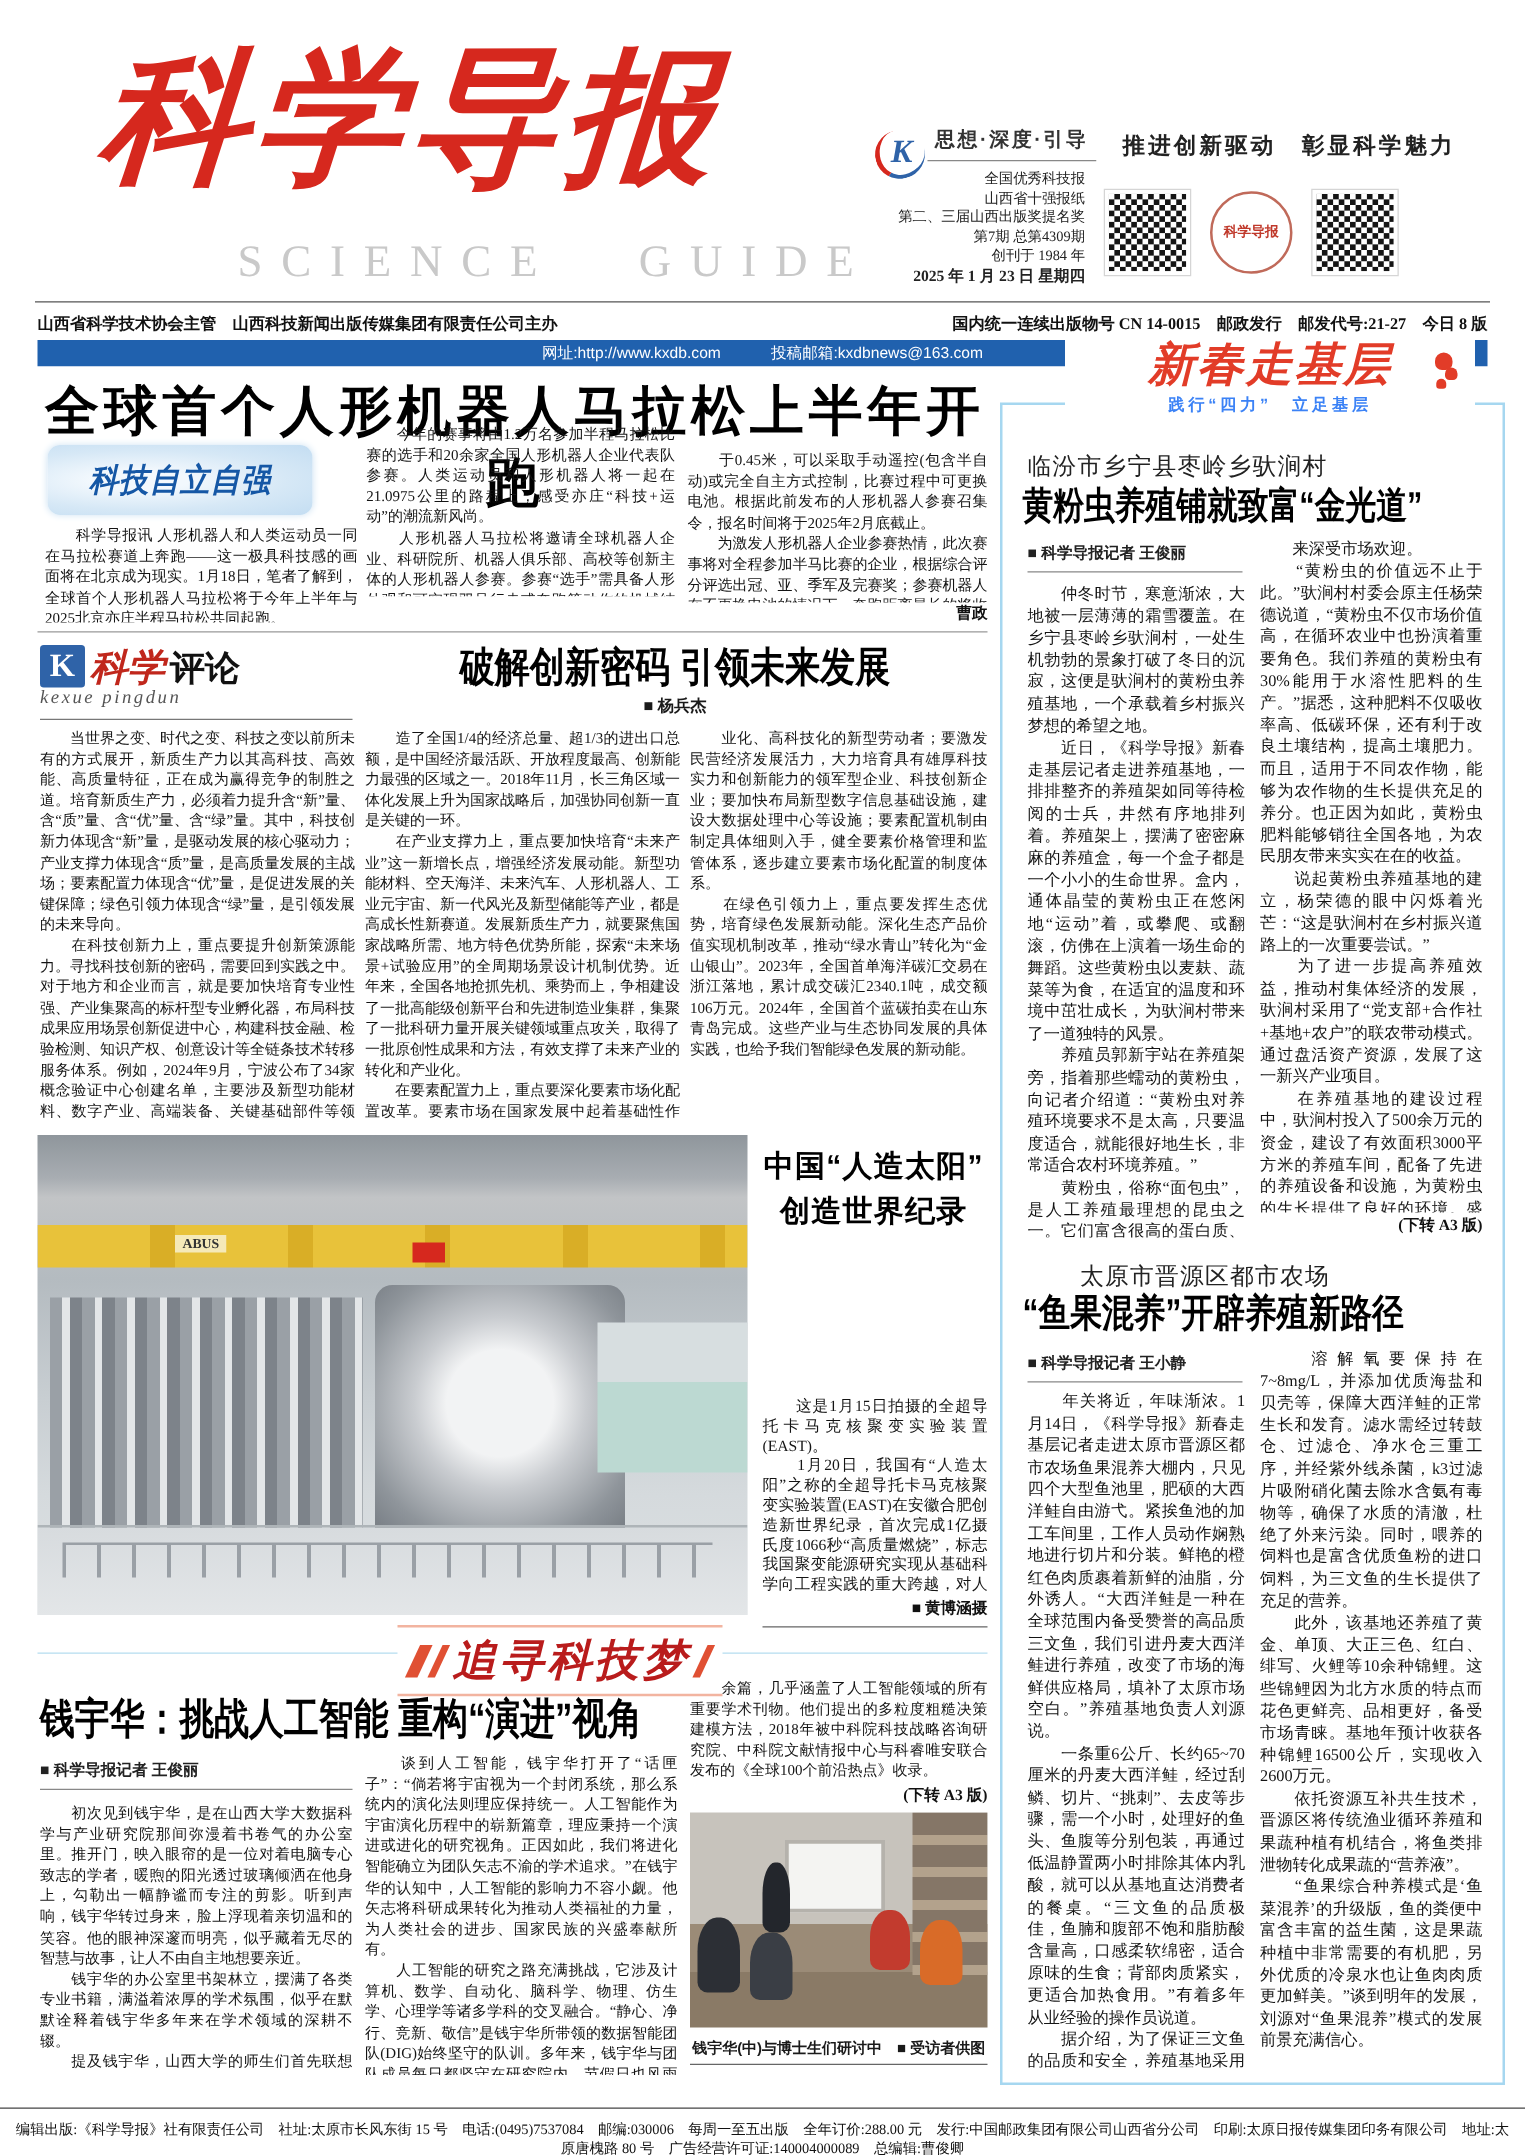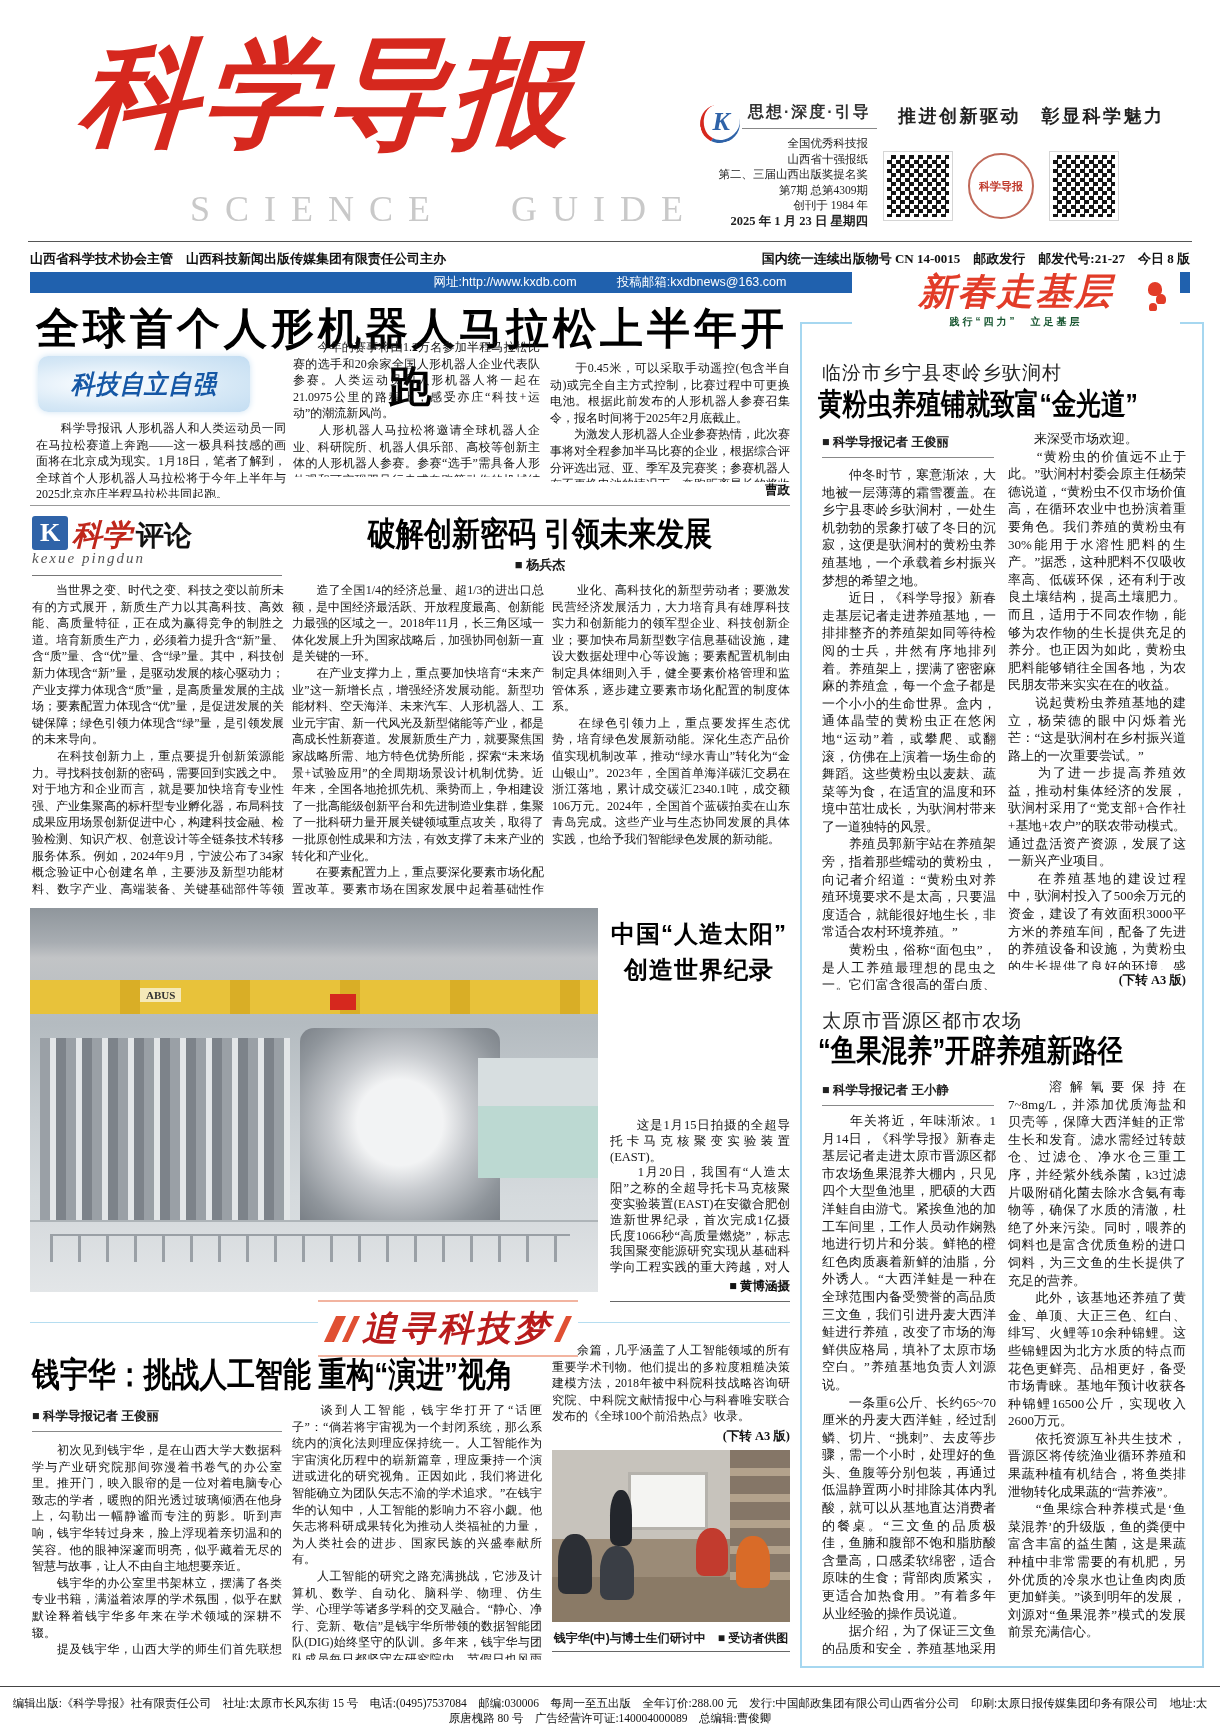--- a/index.html
+++ b/index.html
@@ -46,21 +46,21 @@
                    font-family:"Liberation Sans",sans-serif;transform:scaleX(.9)}
   .kp-logo{display:flex;align-items:flex-end;gap:4px}
   .kp-k{width:36px;height:34px;background:#2f63a8;color:#fff;font-family:"Liberation Serif",serif;font-weight:bold;
         font-size:26px;display:flex;align-items:center;justify-content:center;border-radius:3px}
   .kp-cn1{font-size:30px;font-weight:bold;font-style:italic;color:#c0271c;font-family:"DejaVu Serif",serif;line-height:1}
   .kp-cn2{font-size:28px;font-weight:bold;color:#111;line-height:1}
   .kp-py{font-size:15px;font-style:italic;color:#555;letter-spacing:2px;font-family:"Liberation Serif",serif}
   .spring-badge{background:#fff;text-align:center;padding:0 14px}
   .spring-title{font-size:37px;font-weight:900;font-style:italic;color:#e23c28;letter-spacing:2px;
                 font-family:"DejaVu Serif",serif;line-height:1.05}
-  .spring-sub{font-size:10px;font-weight:900;color:#14532d;letter-spacing:3px;font-family:"Liberation Sans",sans-serif;margin-top:4px}
+  .spring-sub{font-size:13px;font-weight:900;color:#3b82f6;letter-spacing:3px;font-family:"Liberation Sans",sans-serif;margin-top:4px}
   .runner{display:inline-block;width:14px;height:14px;border-radius:50% 50% 40% 40%;background:#e23c28;vertical-align:top;
           box-shadow:6px 10px 0 -2px #e23c28, -2px 18px 0 -3px #e23c28}
   .dream-line{border-top:1.5px solid #b5ddf0}
   .dream-badge{background:#fff;border-top:2px solid #f2b4a0;border-bottom:2px solid #f2b4a0;
                display:flex;align-items:center;gap:8px;padding:3px 12px}
   .slash{width:10px;height:26px;background:#e05033;transform:skewX(-25deg)}
   .dream-text{font-size:35px;font-weight:bold;font-style:italic;color:#b91c1c;font-family:Liberation Serif, serif;letter-spacing:3px;white-space:nowrap}
   
   .side-box{border:2px solid #a6d7f0}
   
@@ -211,21 +211,21 @@
 　　近日，《科学导报》新春走基层记者走进养殖基地，一排排整齐的养殖架如同等待检阅的士兵，井然有序地排列着。养殖架上，摆满了密密麻麻的养殖盒，每一个盒子都是一个小小的生命世界。盒内，通体晶莹的黄粉虫正在悠闲地“运动”着，或攀爬、或翻滚，仿佛在上演着一场生命的舞蹈。这些黄粉虫以麦麸、蔬菜等为食，在适宜的温度和环境中茁壮成长，为驮涧村带来了一道独特的风景。
 　　养殖员郭新宇站在养殖架旁，指着那些蠕动的黄粉虫，向记者介绍道：“黄粉虫对养殖环境要求不是太高，只要温度适合，就能很好地生长，非常适合农村环境养殖。”
 　　黄粉虫，俗称“面包虫”，是人工养殖最理想的昆虫之一。它们富含很高的蛋白质、矿物质和17种氨基酸，营养价值极高。这些营养物质对于动物来说，是极好的饲料来源；对于人类而言，则是一种营养丰富的食品。黄粉虫可以烘烤、煎炸，加工成具有果仁味的蛋白饮品、精制蛋白粉等多种形式的食品，口感好、风味独特，近年</div>
   <div class="abs scoltext" style="left:1008px;top:430px;width:178px;height:540px">　　来深受市场欢迎。
 　　“黄粉虫的价值远不止于此。”驮涧村村委会原主任杨荣德说道，“黄粉虫不仅市场价值高，在循环农业中也扮演着重要角色。我们养殖的黄粉虫有30%能用于水溶性肥料的生产。”据悉，这种肥料不仅吸收率高、低碳环保，还有利于改良土壤结构，提高土壤肥力。而且，适用于不同农作物，能够为农作物的生长提供充足的养分。也正因为如此，黄粉虫肥料能够销往全国各地，为农民朋友带来实实在在的收益。
 　　说起黄粉虫养殖基地的建立，杨荣德的眼中闪烁着光芒：“这是驮涧村在乡村振兴道路上的一次重要尝试。”
 　　为了进一步提高养殖效益，推动村集体经济的发展，驮涧村采用了“党支部+合作社+基地+农户”的联农带动模式。通过盘活资产资源，发展了这一新兴产业项目。
 　　在养殖基地的建设过程中，驮涧村投入了500余万元的资金，建设了有效面积3000平方米的养殖车间，配备了先进的养殖设备和设施，为黄粉虫的生长提供了良好的环境。盛产期，养殖基地日产鲜虫2450公斤，年产虫干320吨以上，年产虫沙(即黄粉虫粪便，一种优质的有机肥料)1400吨。这些产品不仅为养殖基地带来了可观的经济效益，也为驮涧村的村集体经济发展注入了新的活力。</div>
   <div class="abs jump" style="left:1008px;top:972px;width:178px">(下转 A3 版)</div>
 
-  <div class="abs kicker" style="left:822px;top:1008px">太原市晋源区都市农场</div>
+  <div class="abs kicker" style="left:864px;top:1008px">太原市晋源区都市农场</div>
   <div class="abs h2 sans cond" style="left:818px;top:1030px;font-size:31px">“鱼果混养”开辟养殖新路径</div>
   <div class="abs byline" style="left:822px;top:1082px;width:172px">■ 科学导报记者 王小静</div>
   <div class="abs scoltext" style="left:822px;top:1112px;width:174px;height:542px">　　年关将近，年味渐浓。1月14日，《科学导报》新春走基层记者走进太原市晋源区都市农场鱼果混养大棚内，只见四个大型鱼池里，肥硕的大西洋鲑自由游弋。紧挨鱼池的加工车间里，工作人员动作娴熟地进行切片和分装。鲜艳的橙红色肉质裹着新鲜的油脂，分外诱人。“大西洋鲑是一种在全球范围内备受赞誉的高品质三文鱼，我们引进丹麦大西洋鲑进行养殖，改变了市场的海鲜供应格局，填补了太原市场空白。”养殖基地负责人刘源说。
 　　一条重6公斤、长约65~70厘米的丹麦大西洋鲑，经过刮鳞、切片、“挑刺”、去皮等步骤，需一个小时，处理好的鱼头、鱼腹等分别包装，再通过低温静置两小时排除其体内乳酸，就可以从基地直达消费者的餐桌。“三文鱼的品质极佳，鱼腩和腹部不饱和脂肪酸含量高，口感柔软绵密，适合原味的生食；背部肉质紧实，更适合加热食用。”有着多年从业经验的操作员说道。
 　　据介绍，为了保证三文鱼的品质和安全，养殖基地采用了全自动化数字管理系统，水温始终保持在三文鱼适宜生存的8℃~18℃，同时，水体中的各项指标也得到了严格控制。水源采用冷泉水，水体中包含溶解氧、钙、盐等7~8种有利鱼类生长的关键，总氮保持在0.01μmol/dm3，</div>
   <div class="abs scoltext" style="left:1008px;top:1078px;width:178px;height:576px">　　溶解氧要保持在7~8mg/L，并添加优质海盐和贝壳等，保障大西洋鲑的正常生长和发育。滤水需经过转鼓仓、过滤仓、净水仓三重工序，并经紫外线杀菌，k3过滤片吸附硝化菌去除水含氨有毒物等，确保了水质的清澈，杜绝了外来污染。同时，喂养的饲料也是富含优质鱼粉的进口饲料，为三文鱼的生长提供了充足的营养。
 　　此外，该基地还养殖了黄金、单顶、大正三色、红白、绯写、火鲤等10余种锦鲤。这些锦鲤因为北方水质的特点而花色更鲜亮、品相更好，备受市场青睐。基地年预计收获各种锦鲤16500公斤，实现收入2600万元。
 　　依托资源互补共生技术，晋源区将传统渔业循环养殖和果蔬种植有机结合，将鱼类排泄物转化成果蔬的“营养液”。
 　　“鱼果综合种养模式是‘鱼菜混养’的升级版，鱼的粪便中富含丰富的益生菌，这是果蔬种植中非常需要的有机肥，另外优质的冷泉水也让鱼肉肉质更加鲜美。”谈到明年的发展，刘源对“鱼果混养”模式的发展前景充满信心。</div>
 

